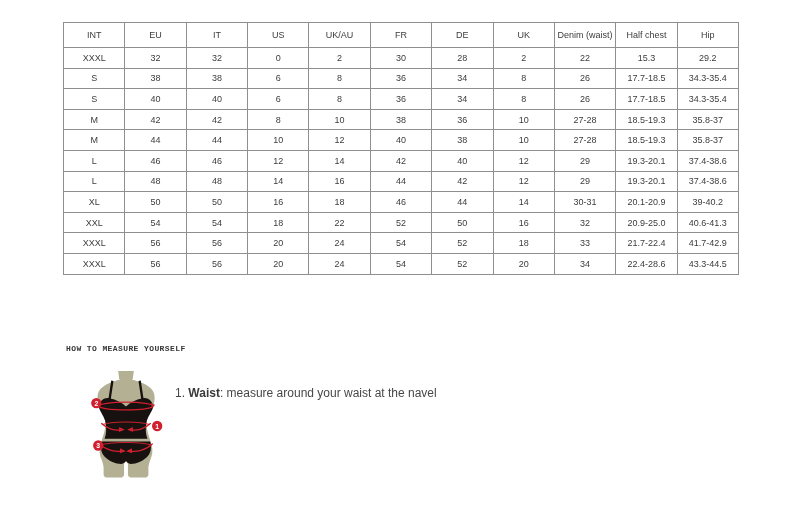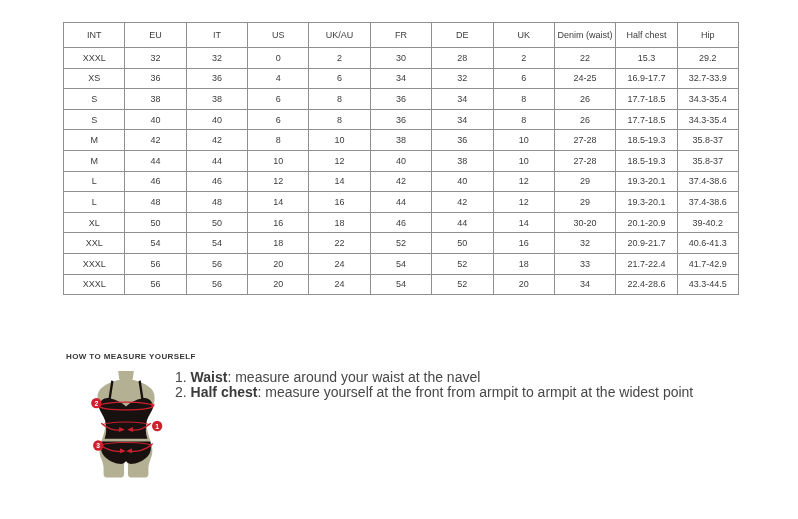--- a/index.html
+++ b/index.html
@@ -26,27 +26,28 @@
     border:1px solid var(--border);
     text-align:center;vertical-align:middle;
     font-weight:normal;padding:0;
     white-space:nowrap;overflow:hidden;
   }
   .size-table th{height:25px;}
   .size-table td{height:20.6px;}
 
   
   .measure-title{
-    position:absolute;left:66px;top:352px;
+    position:absolute;left:66px;top:344px;
     font-size:8px;font-weight:bold;letter-spacing:.4px;
     color:#383838;
+    font-family:Liberation Mono, monospace;
   }
   .measure-steps{
-    position:absolute;left:175px;top:370px;
-    font-size:14px;color:#474747;line-height:15.4px;
+    position:absolute;left:175px;top:386px;
+    font-size:12px;color:#474747;line-height:15.4px;
     list-style:none;
   }
   .measure-steps .step-label{font-weight:bold;color:#3a3a3a;}
   .measure-figure{
     position:absolute;left:86px;top:370px;width:80px;height:112px;
   }
 </style>
 </head>
 <body>
 
@@ -76,33 +77,20 @@
           <td>0</td>
           <td>2</td>
           <td>30</td>
           <td>28</td>
           <td>2</td>
           <td>22</td>
           <td>15.3</td>
           <td>29.2</td>
         </tr>
         <tr>
-          <td>XS</td>
-          <td>36</td>
-          <td>36</td>
-          <td>4</td>
-          <td>6</td>
-          <td>34</td>
-          <td>32</td>
-          <td>6</td>
-          <td>24-25</td>
-          <td>16.9-17.7</td>
-          <td>32.7-33.9</td>
-        </tr>
-        <tr>
           <td>S</td>
           <td>38</td>
           <td>38</td>
           <td>6</td>
           <td>8</td>
           <td>36</td>
           <td>34</td>
           <td>8</td>
           <td>26</td>
           <td>17.7-18.5</td>
@@ -175,35 +163,35 @@
         </tr>
         <tr>
           <td>XL</td>
           <td>50</td>
           <td>50</td>
           <td>16</td>
           <td>18</td>
           <td>46</td>
           <td>44</td>
           <td>14</td>
-          <td>30-20</td>
+          <td>30-31</td>
           <td>20.1-20.9</td>
           <td>39-40.2</td>
         </tr>
         <tr>
           <td>XXL</td>
           <td>54</td>
           <td>54</td>
           <td>18</td>
           <td>22</td>
           <td>52</td>
           <td>50</td>
           <td>16</td>
           <td>32</td>
-          <td>20.9-21.7</td>
+          <td>20.9-25.0</td>
           <td>40.6-41.3</td>
         </tr>
         <tr>
           <td>XXXL</td>
           <td>56</td>
           <td>56</td>
           <td>20</td>
           <td>24</td>
           <td>54</td>
           <td>52</td>
@@ -225,21 +213,20 @@
           <td>22.4-28.6</td>
           <td>43.3-44.5</td>
         </tr>
       </tbody>
   </table>
 
   <div class="measure-title">HOW TO MEASURE YOURSELF</div>
 
   <ol class="measure-steps">
       <li><span class="step-num">1.</span> <span class="step-label">Waist</span><span>: measure around your waist at the navel</span></li>
-      <li><span class="step-num">2.</span> <span class="step-label">Half chest</span><span>: measure yourself at the front from armpit to armpit at the widest point</span></li>
     </ol>
 
   <svg class="measure-figure" viewBox="0 0 80 115" xmlns="http://www.w3.org/2000/svg">
 
     <path fill="var(--skin)" d="M32,1 L48,1 L47,9 C45,14 35,14 33,9 Z"></path>
 
     <path fill="var(--skin)" d="M33,10 C24,13 13,16 11,25 C10,31 11,36 14,41 C17,46 19,50 19,55
              C19,62 16,69 14,76 C12,82 13,88 15,92 C16,95 17,98 17,101 L17,107
              C17,109.5 18.5,110.5 21,110.5 L34,110.5 C36.5,110.5 38,109.5 38,107
              L38,97 C38,95.5 39,94.5 40,94.5 C41,94.5 42,95.5 42,97 L42,107

